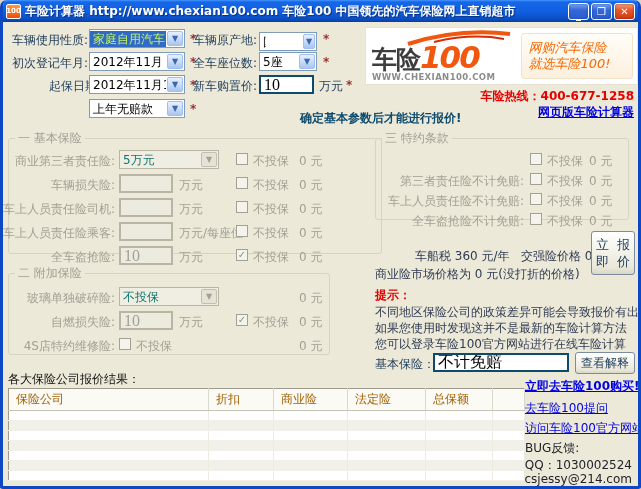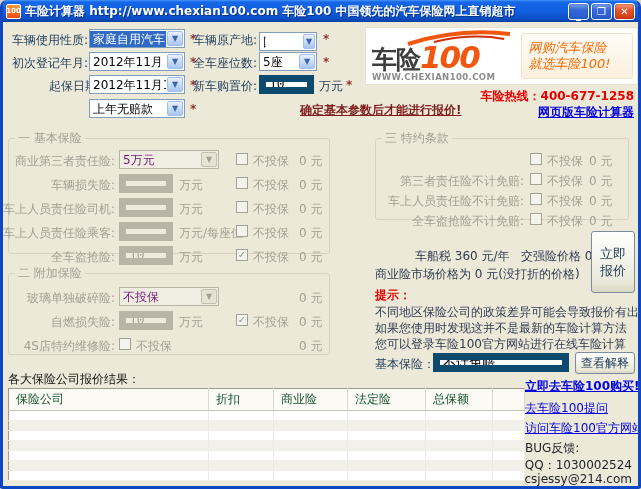--- a/index.html
+++ b/index.html
@@ -27,29 +27,29 @@
 
   
   .client { position:absolute; left:0; top:22px; width:635px; height:464px; background:#ece9d8; }
   .abs { position:absolute; }
   .lbl { color:#1e3c5a; white-space:nowrap; }
   .star { color:#993333; font-weight:bold; }
 
   
   .combo { position:absolute; height:19px; background:#fff; border:1px solid #7f9db9; display:flex; align-items:center; }
   .combo .val { flex:1; padding:0 3px; font-size:12px; color:#000; white-space:nowrap; overflow:hidden; line-height:16px; }
-  .combo .val.sel { background:#316ac5; color:#ffffff; }
+  .combo .val.sel { background:#316ac5; color:#bef264; }
   .combo .dd { width:16px; height:15px; margin:1px; border:1px solid #9ebef5; border-radius:2px;
                background:linear-gradient(180deg,#e8f0fc,#cadcf7 50%,#a9c5ee); color:#3a66b0; font-size:8px;
                display:flex; align-items:center; justify-content:center; }
   .combo.disabled { background:#f0eee3; border-color:#b8b5a6; }
-  .combo.disabled .val { color:#701a75; }
+  .combo.disabled .val { color:#0f766e; }
   .combo.disabled .dd { background:#e6e3d5; border-color:#c2bfb0; color:#a3a095; }
-  input.txt { position:absolute; height:19px; border:7px solid #0c4a6e; background:#fff; font-size:13px;
-              padding:0 3px; font-family:Liberation Mono, monospace; color:#000; }
+  input.txt { position:absolute; height:19px; border:2px solid #0c4a6e; background:#fff; font-size:16px;
+              padding:0 3px; font-family:Liberation Serif, serif; color:#000; }
   input.txt.disabled { background:#edebde; border-color:#b8b5a6; color:#a3a095; }
 
   .xp-btn { position:absolute; border:1px solid #7b8ba0; border-radius:3px; color:#1e3c5a; font-size:12px;
             background:linear-gradient(180deg,#ffffff,#f4f3ea 45%,#e9e7d9 85%,#d9d6c3);
             box-shadow:inset 0 1px 0 #fff; display:flex; align-items:center; justify-content:center; cursor:default; }
 
   .cb { position:absolute; width:12px; height:12px; border:1px solid #a3a095; background:#f5f4ec;
         display:flex; align-items:center; justify-content:center; }
   .cb i { font-style:normal; font-size:10px; font-weight:bold; color:#84957f; line-height:10px; }
 
@@ -69,31 +69,31 @@
   .logo-cn { font-size:25px; font-weight:bold; color:#3d3d3d; letter-spacing:-1px; }
   .logo-num { font-size:31px; font-weight:bold; font-style:italic; color:#f1570f; letter-spacing:-2px; }
   .logo-url { position:absolute; left:2px; top:43px; font-size:8.5px; color:#8c8c8c; font-weight:bold; letter-spacing:.4px; }
   .slogan { margin-left:auto; width:112px; height:46px; background:linear-gradient(180deg,#fffdf8,#fcf0de);
             border:1px solid #f3e2c6; border-radius:3px; display:flex; flex-direction:column; justify-content:center;
             padding-left:6px; }
   .slogan div { color:#f86800; font-weight:normal; font-style:italic; font-size:13px; line-height:16px; white-space:nowrap; }
   .hotline { position:absolute; right:4px; top:66px; color:#e60000; font-weight:bold; font-size:12px; }
   .weblink { position:absolute; right:4px; top:82px; color:#0000e0; font-weight:bold; text-decoration:underline; font-size:12px; }
 
-  .redhint { color:#7f1d1d; font-weight:bold; text-decoration:underline; white-space:nowrap; }
+  .redhint { color:#0c4a6e; font-weight:bold; white-space:nowrap;margin-top:8px; }
 
   .tipline { position:absolute; left:372px; color:#2f3b52; white-space:nowrap; }
   .tiptitle { color:#e00000; font-weight:bold; }
 
   
   .rtitle { position:absolute; left:5px; top:349px; color:#111; }
   .rtable { position:absolute; left:5px; top:366px; width:517px; height:93px; background:#fff;
             border:1px solid #9c9a8c; border-collapse:collapse; table-layout:fixed; }
   .rtable th { background:#fbfaf4; border-right:1px solid #d9d8cd; border-bottom:1px solid #c6c4b6;
-               font-weight:normal; color:#14532d; text-align:left; padding:2px 4px 2px 7px; height:17px; font-size:12px; }
+               font-weight:normal; color:#a16207; text-align:left; padding:2px 4px 2px 7px; height:17px; font-size:12px; }
   .rtable td { border-right:1px solid #eceae1; border-bottom:1px solid #f0efe8; height:10px; padding:0; }
   .rtable tr:nth-child(even) td { background:#f1f0e9; }
 
   .link { position:absolute; left:522px; color:#0000e0; text-decoration:underline; white-space:nowrap; font-size:12px; }
   .plain { position:absolute; color:#22222c; white-space:nowrap; font-size:12px; }
 </style>
 </head>
 <body>
 
 <div class="window">
@@ -172,21 +172,21 @@
         <div class="logo-url">WWW.CHEXIAN100.COM</div>
       </div>
       <div class="slogan">
         <div>网购汽车保险</div>
         <div>就选车险100!</div>
       </div>
     </div>
     <div class="hotline">车险热线：400-677-1258</div>
     <div class="weblink">网页版车险计算器</div>
 
-    <fieldset class="grp" style="left:5px;top:108px;width:322px;height:124px;">
+    <fieldset class="grp" style="left:5px;top:108px;width:374px;height:124px;">
       <legend>一 基本保险</legend>
 
       <div class="row-lbl" style="left:-40px;top:6px;">商业第三者责任险:</div>
       <div class="combo disabled" style="left:110px;top:3px;width:100px;">
         <span class="val">5万元</span>
         <span class="dd">▼</span>
       </div>
       <span class="cb" style="left:227px;top:6px;">
           <i></i>
         </span>
@@ -295,21 +295,21 @@
     <div class="tipline" style="top:244px;">商业险市场价格为 0 元(没打折的价格)</div>
     <div class="tipline tiptitle" style="top:265px;">提示：</div>
     <div class="tipline" style="top:282px;">不同地区保险公司的政策差异可能会导致报价有出入</div>
     <div class="tipline" style="top:298px;">如果您使用时发现这并不是最新的车险计算方法</div>
     <div class="tipline" style="top:314px;">您可以登录车险100官方网站进行在线车险计算</div>
 
     <div class="abs lbl" style="left:372px;top:334px;">基本保险：</div>
     <input class="txt" style="left: 430px; top: 331px; width: 136px;" value="不计免赔">
     <button class="xp-btn" style="left:572px;top:330px;width:60px;height:22px;">查看解释</button>
 
-    <button class="xp-btn" style="left:588px;top:209px;width:44px;height:62px;flex-direction:column;font-size:13px;line-height:17px;">
+    <button class="xp-btn" style="left:588px;top:209px;width:44px;height:44px;flex-direction:row;font-size:13px;line-height:17px;">
       <span>立即</span>
       <span>报价</span>
     </button>
 
     <div class="rtitle">各大保险公司报价结果：</div>
     <table class="rtable">
       <colgroup>
         <col style="width:200px">
           <col style="width:65px">
           <col style="width:74px">

